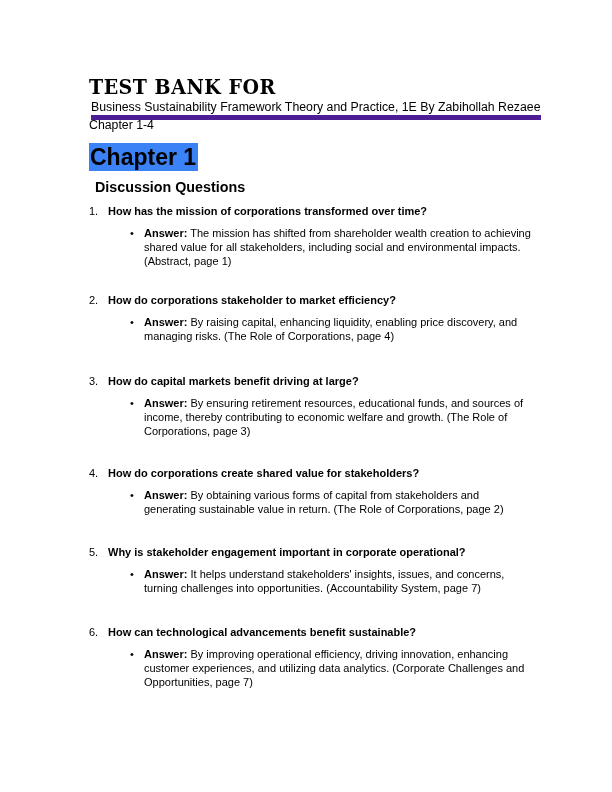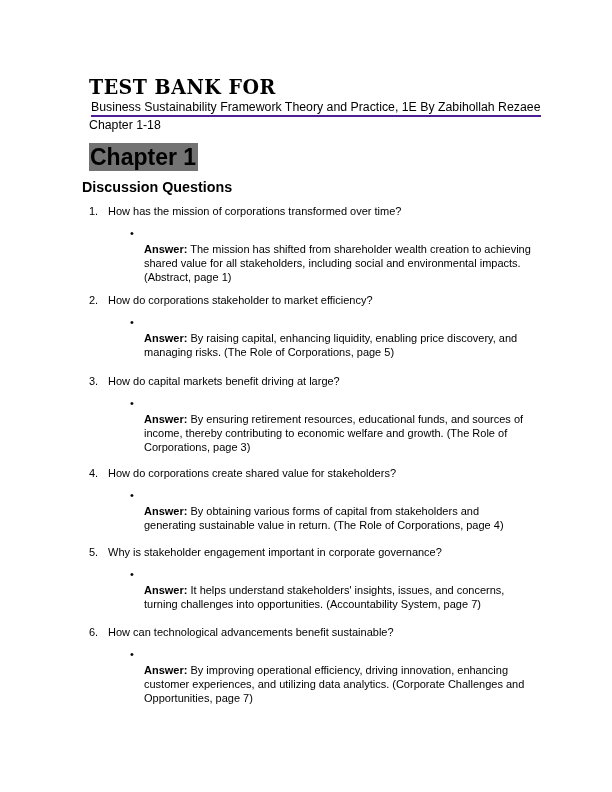--- a/index.html
+++ b/index.html
@@ -1,75 +1,75 @@
 <!DOCTYPE html>
 <html><head>
   <meta charset="utf-8">
   <style>
     html, body { margin: 0; padding: 0; background: #ffffff; }
     body { width: 612px; height: 792px; position: relative; overflow: hidden; font-family: "Liberation Sans", sans-serif; color: #000; }
     .page { position: absolute; left: 0; top: 0; width: 508px; height: 792px; }
     .tb-title { position: absolute; left: 89px; top: 76px; font-family: "DejaVu Serif", serif; font-weight: 900; font-size: 19px; letter-spacing: 0.5px; line-height: 22px; transform: scaleY(1.05); }
-    .subtitle { position: absolute; left: 91px; top: 100px; width: 450px; font-size: 12.3px; line-height: 14px; border-bottom: 2px solid #4c1d95; padding-bottom: 1px; white-space: nowrap; }
+    .subtitle { position: absolute; left: 91px; top: 100px; width: 450px; font-size: 12.3px; line-height: 14px; border-bottom: 5px solid #4c1d95; padding-bottom: 1px; white-space: nowrap; }
     .chapter-range { position: absolute; left: 89px; top: 118px; font-size: 12.3px; line-height: 14px; }
-    .chapter-heading { position: absolute; left: 89px; top: 143px; font-size: 23px; font-weight: bold; line-height: 28px; background: #737373; padding: 0 2px 0 1px; }
-    .section-heading { position: absolute; left: 82px; top: 179px; font-size: 14.3px; font-weight: bold; line-height: 17px; }
+    .chapter-heading { position: absolute; left: 89px; top: 143px; font-size: 23px; font-weight: bold; line-height: 28px; background: #3b82f6; padding: 0 2px 0 1px; }
+    .section-heading { position: absolute; left: 95px; top: 179px; font-size: 14.3px; font-weight: bold; line-height: 17px; }
     .qa { position: absolute; left: 0; width: 612px; }
     .q { position: absolute; left: 89px; top: 0; font-size: 11px; line-height: 13px; white-space: nowrap; }
     .q .num { display: inline-block; width: 19px; font-weight: normal; }
-    .q .qtext { font-weight: normal; }
+    .q .qtext { font-weight: bold; }
     .a { position: absolute; left: 130px; top: 21px; width: 400px; font-size: 11px; line-height: 14px; }
     .a .bullet { position: absolute; left: 0; top: 0; font-size: 11px; }
-    .a .atext { position: absolute; left: 14px; top: 16px; width: 390px; }
+    .a .atext { position: absolute; left: 14px; top: 0; width: 390px; }
     .a .label { font-weight: bold; }
   </style>
 </head>
 <body>
 
 <div class="page">
   <div class="tb-title">TEST BANK FOR</div>
   <div class="subtitle">Business Sustainability Framework Theory and Practice, 1E By Zabihollah Rezaee</div>
-  <div class="chapter-range">Chapter 1-18</div>
+  <div class="chapter-range">Chapter 1-4</div>
   <div class="chapter-heading">Chapter 1</div>
   <div class="section-heading">Discussion Questions</div>
 
   <div class="qa" style="top:205px;">
     <div class="q"><span class="num">1.</span><span class="qtext">How has the mission of corporations transformed over time?</span></div>
     <div class="a">
         <span class="bullet">•</span>
         <div class="atext"><span class="label">Answer:</span> <span>The mission has shifted from shareholder wealth creation to achieving shared value for all stakeholders, including social and environmental impacts. (Abstract, page 1)</span></div>
       </div>
   </div>
 
   <div class="qa" style="top:294px;">
     <div class="q"><span class="num">2.</span><span class="qtext">How do corporations stakeholder to market efficiency?</span></div>
     <div class="a">
         <span class="bullet">•</span>
-        <div class="atext"><span class="label">Answer:</span> <span>By raising capital, enhancing liquidity, enabling price discovery, and managing risks. (The Role of Corporations, page 5)</span></div>
+        <div class="atext"><span class="label">Answer:</span> <span>By raising capital, enhancing liquidity, enabling price discovery, and managing risks. (The Role of Corporations, page 4)</span></div>
       </div>
   </div>
 
   <div class="qa" style="top:375px;">
     <div class="q"><span class="num">3.</span><span class="qtext">How do capital markets benefit driving at large?</span></div>
     <div class="a">
         <span class="bullet">•</span>
         <div class="atext"><span class="label">Answer:</span> <span>By ensuring retirement resources, educational funds, and sources of income, thereby contributing to economic welfare and growth. (The Role of Corporations, page 3)</span></div>
       </div>
   </div>
 
   <div class="qa" style="top:467px;">
     <div class="q"><span class="num">4.</span><span class="qtext">How do corporations create shared value for stakeholders?</span></div>
     <div class="a">
         <span class="bullet">•</span>
-        <div class="atext"><span class="label">Answer:</span> <span>By obtaining various forms of capital from stakeholders and generating sustainable value in return. (The Role of Corporations, page 4)</span></div>
+        <div class="atext"><span class="label">Answer:</span> <span>By obtaining various forms of capital from stakeholders and generating sustainable value in return. (The Role of Corporations, page 2)</span></div>
       </div>
   </div>
 
   <div class="qa" style="top:546px;">
-    <div class="q"><span class="num">5.</span><span class="qtext">Why is stakeholder engagement important in corporate governance?</span></div>
+    <div class="q"><span class="num">5.</span><span class="qtext">Why is stakeholder engagement important in corporate operational?</span></div>
     <div class="a">
         <span class="bullet">•</span>
         <div class="atext"><span class="label">Answer:</span> <span>It helps understand stakeholders' insights, issues, and concerns, turning challenges into opportunities. (Accountability System, page 7)</span></div>
       </div>
   </div>
 
   <div class="qa" style="top:626px;">
     <div class="q"><span class="num">6.</span><span class="qtext">How can technological advancements benefit sustainable?</span></div>
     <div class="a">
         <span class="bullet">•</span>

